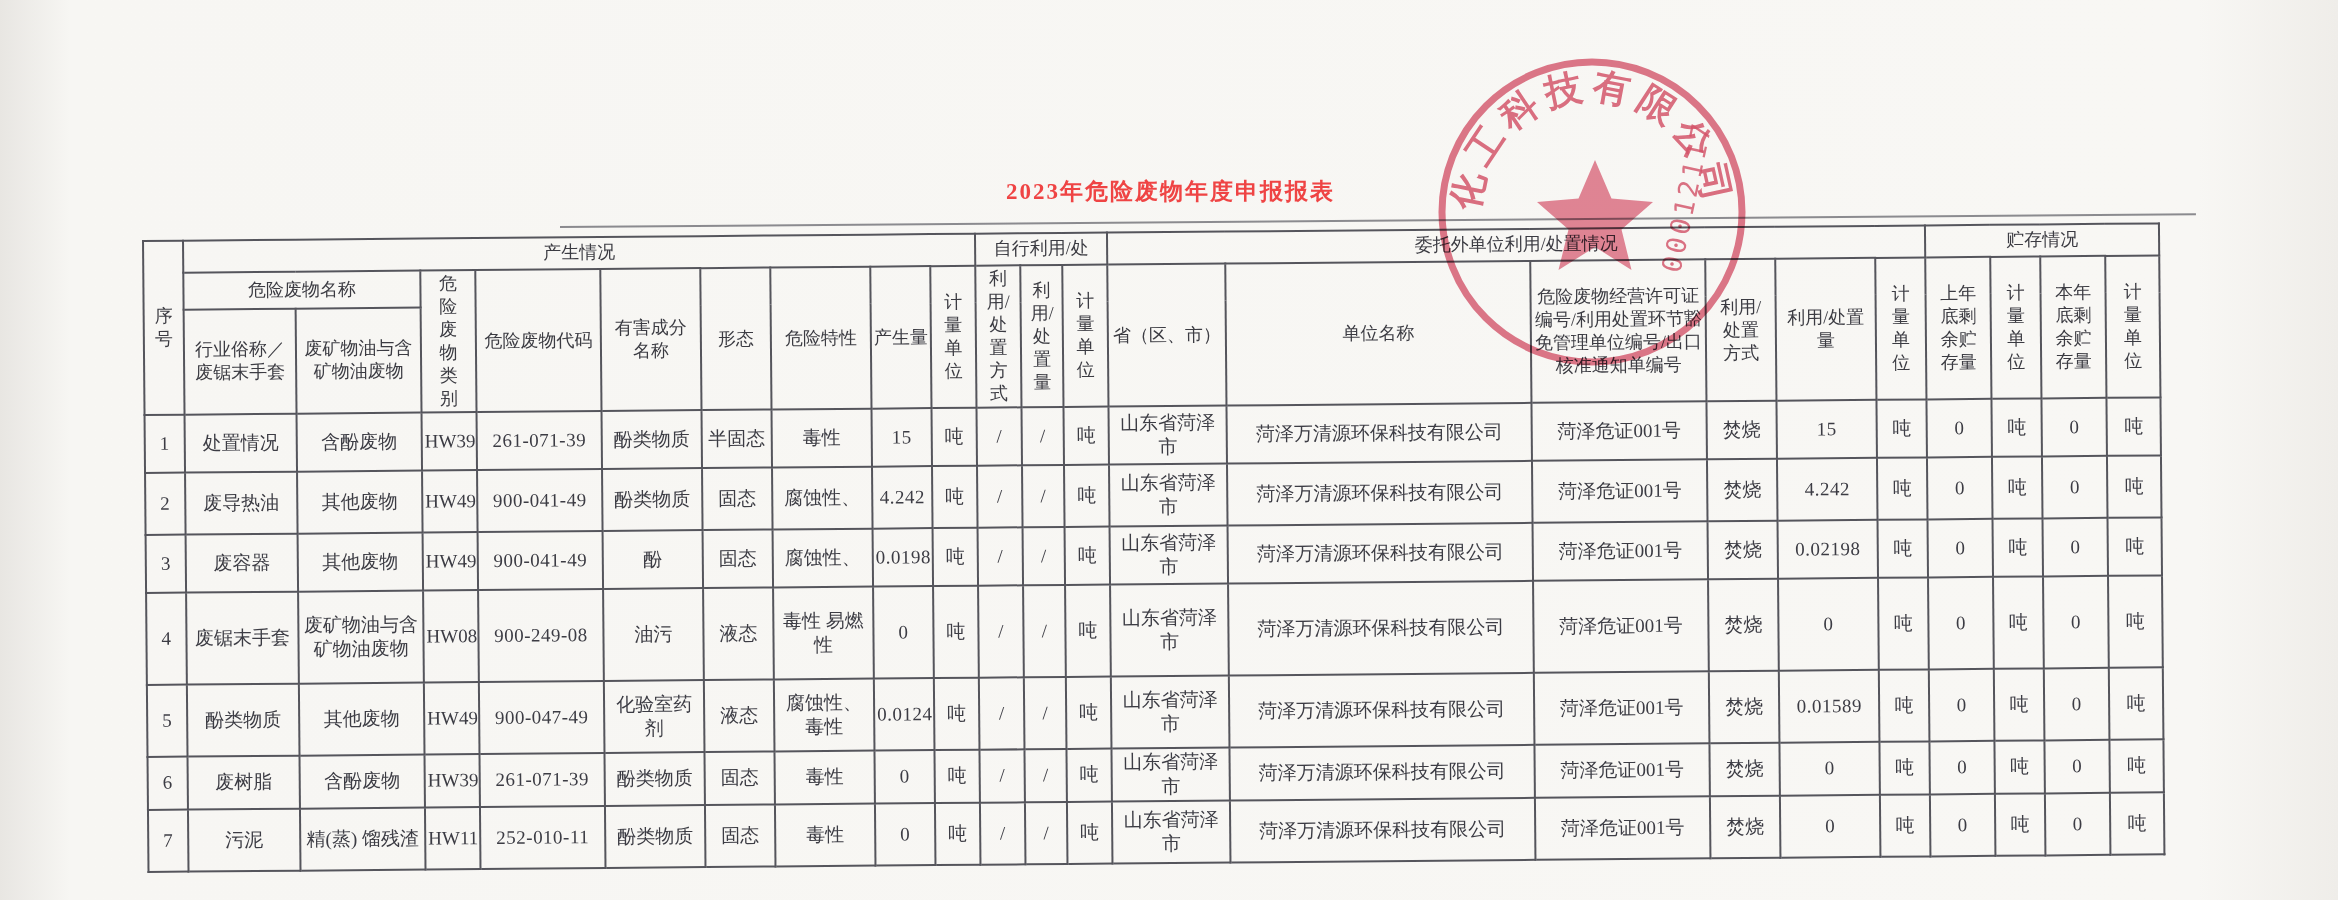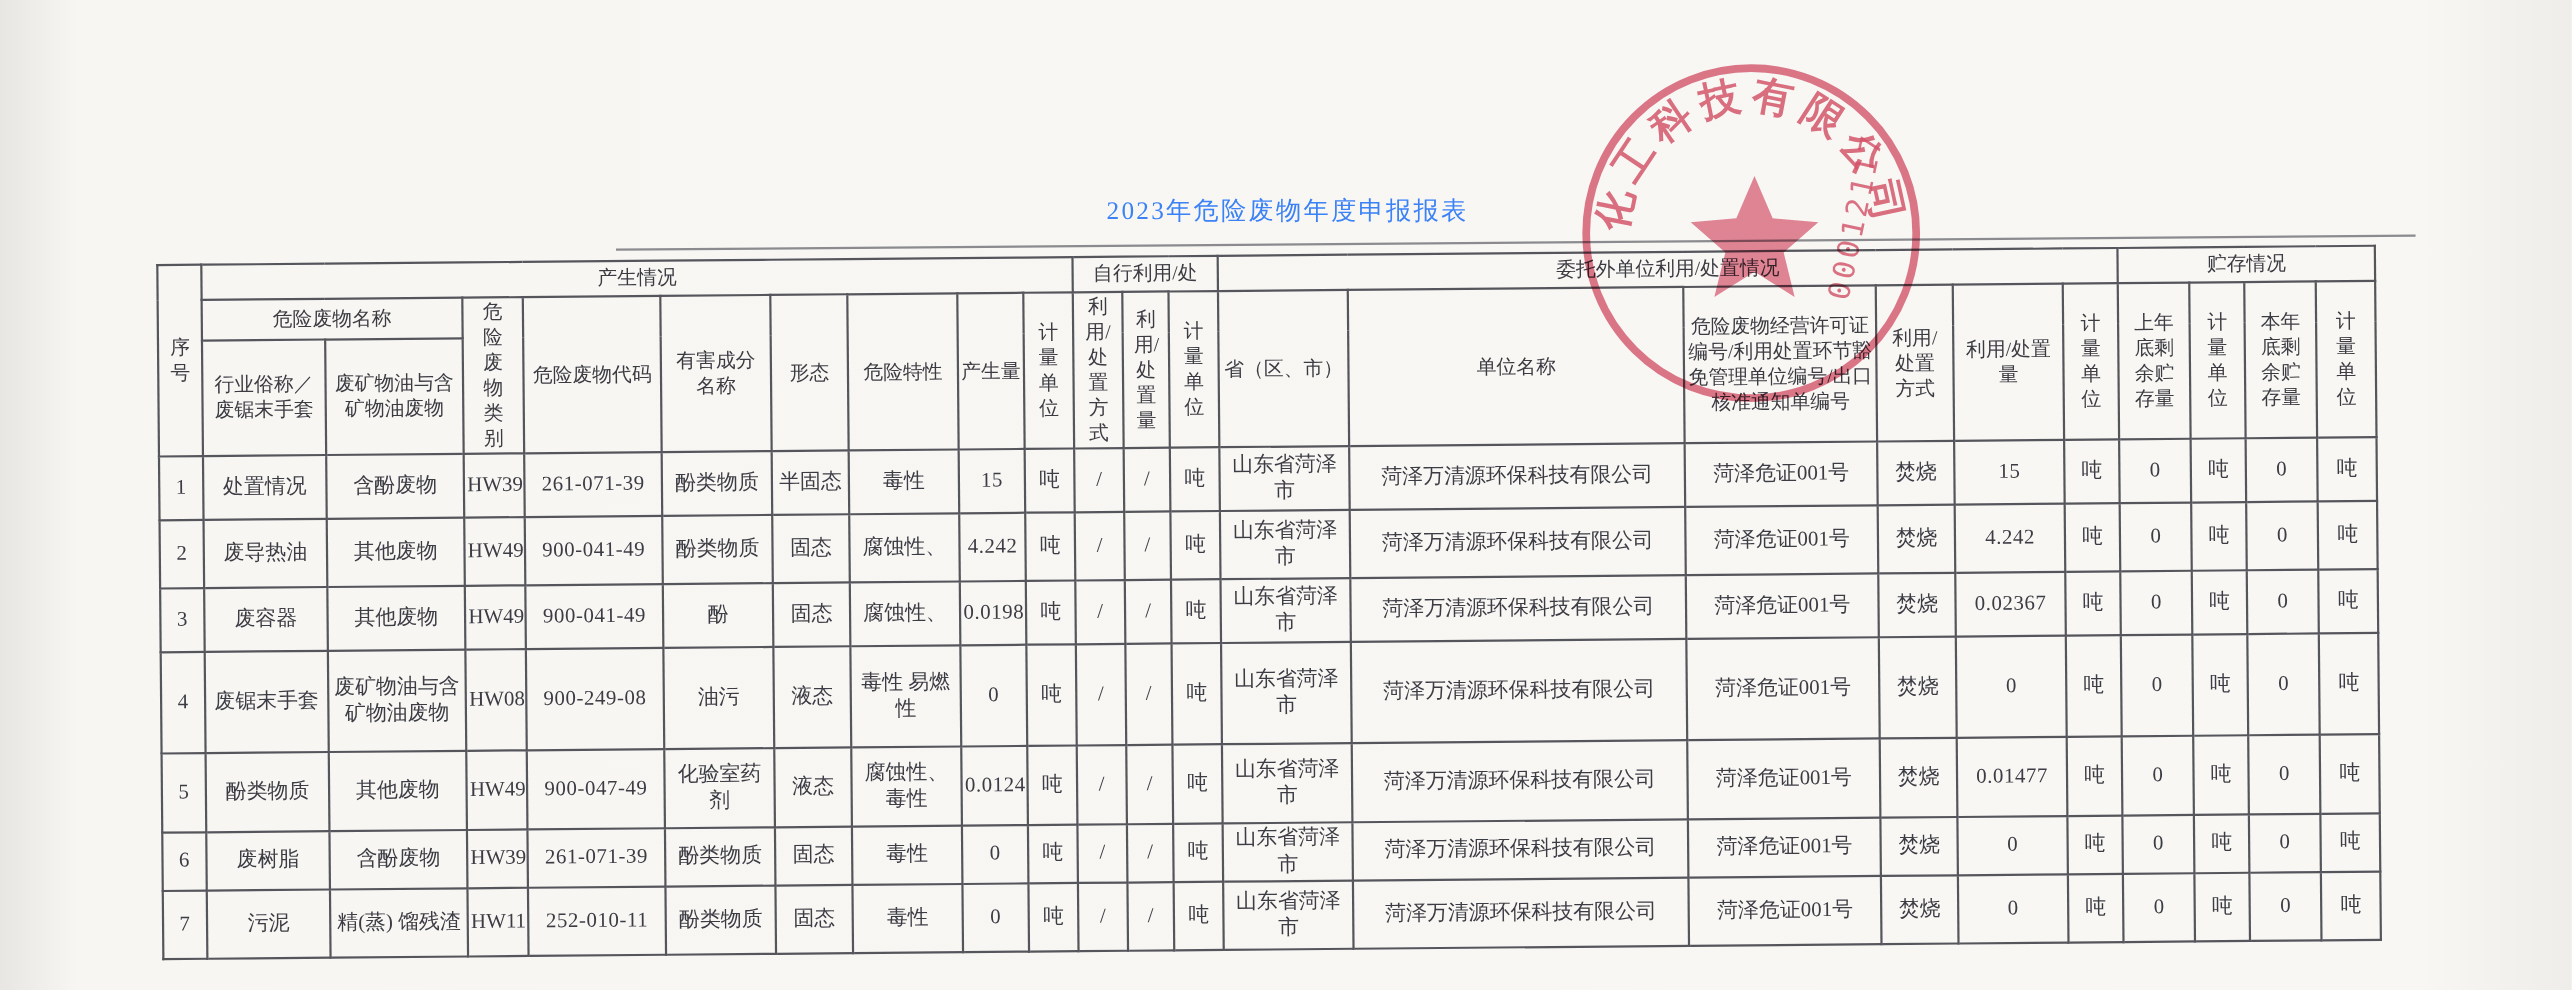--- a/index.html
+++ b/index.html
@@ -4,21 +4,21 @@
 <style>
   html,body{margin:0;padding:0;}
   body{
     width:2338px;height:900px;position:relative;overflow:hidden;
     background:linear-gradient(90deg,#e8e6e2 0%,#f7f6f3 3%,#f8f7f4 94%,#efede9 100%);
     font-family:"Liberation Serif","DejaVu Serif",serif;
     color:#3b3b42;
   }
   .doc-title{
     position:absolute;left:1006px;top:176px;
-    font-size:23px;letter-spacing:2px;color:#3b82f6;white-space:nowrap;
+    font-size:23px;letter-spacing:2px;color:#ef4444;white-space:nowrap;font-weight:bold;
   }
   .artifact-line{
     position:absolute;left:560px;top:226px;width:1636px;height:2px;
     background:#5d5d64;opacity:.7;transform:rotate(-0.45deg);transform-origin:left top;
   }
   .table-wrap{
     position:absolute;left:142px;top:240px;
     transform:rotate(-0.5deg);transform-origin:left top;
   }
   table{border-collapse:collapse;table-layout:fixed;width:2016px;background:transparent;}
@@ -171,21 +171,21 @@
           <td>腐蚀性、</td>
           <td class="num">0.0198</td>
           <td>吨</td>
           <td class="num">/</td>
           <td class="num">/</td>
           <td>吨</td>
           <td>山东省菏泽市</td>
           <td>菏泽万清源环保科技有限公司</td>
           <td>菏泽危证001号</td>
           <td>焚烧</td>
-          <td class="num">0.02367</td>
+          <td class="num">0.02198</td>
           <td>吨</td>
           <td class="num">0</td>
           <td>吨</td>
           <td class="num">0</td>
           <td>吨</td>
         </tr>
         <tr style="height: 92px;">
           <td class="num">4</td>
           <td>废锯末手套</td>
           <td>废矿物油与含矿物油废物</td>
@@ -221,21 +221,21 @@
           <td>腐蚀性、毒性</td>
           <td class="num">0.0124</td>
           <td>吨</td>
           <td class="num">/</td>
           <td class="num">/</td>
           <td>吨</td>
           <td>山东省菏泽市</td>
           <td>菏泽万清源环保科技有限公司</td>
           <td>菏泽危证001号</td>
           <td>焚烧</td>
-          <td class="num">0.01477</td>
+          <td class="num">0.01589</td>
           <td>吨</td>
           <td class="num">0</td>
           <td>吨</td>
           <td class="num">0</td>
           <td>吨</td>
         </tr>
         <tr style="height: 50px;">
           <td class="num">6</td>
           <td>废树脂</td>
           <td>含酚废物</td>

